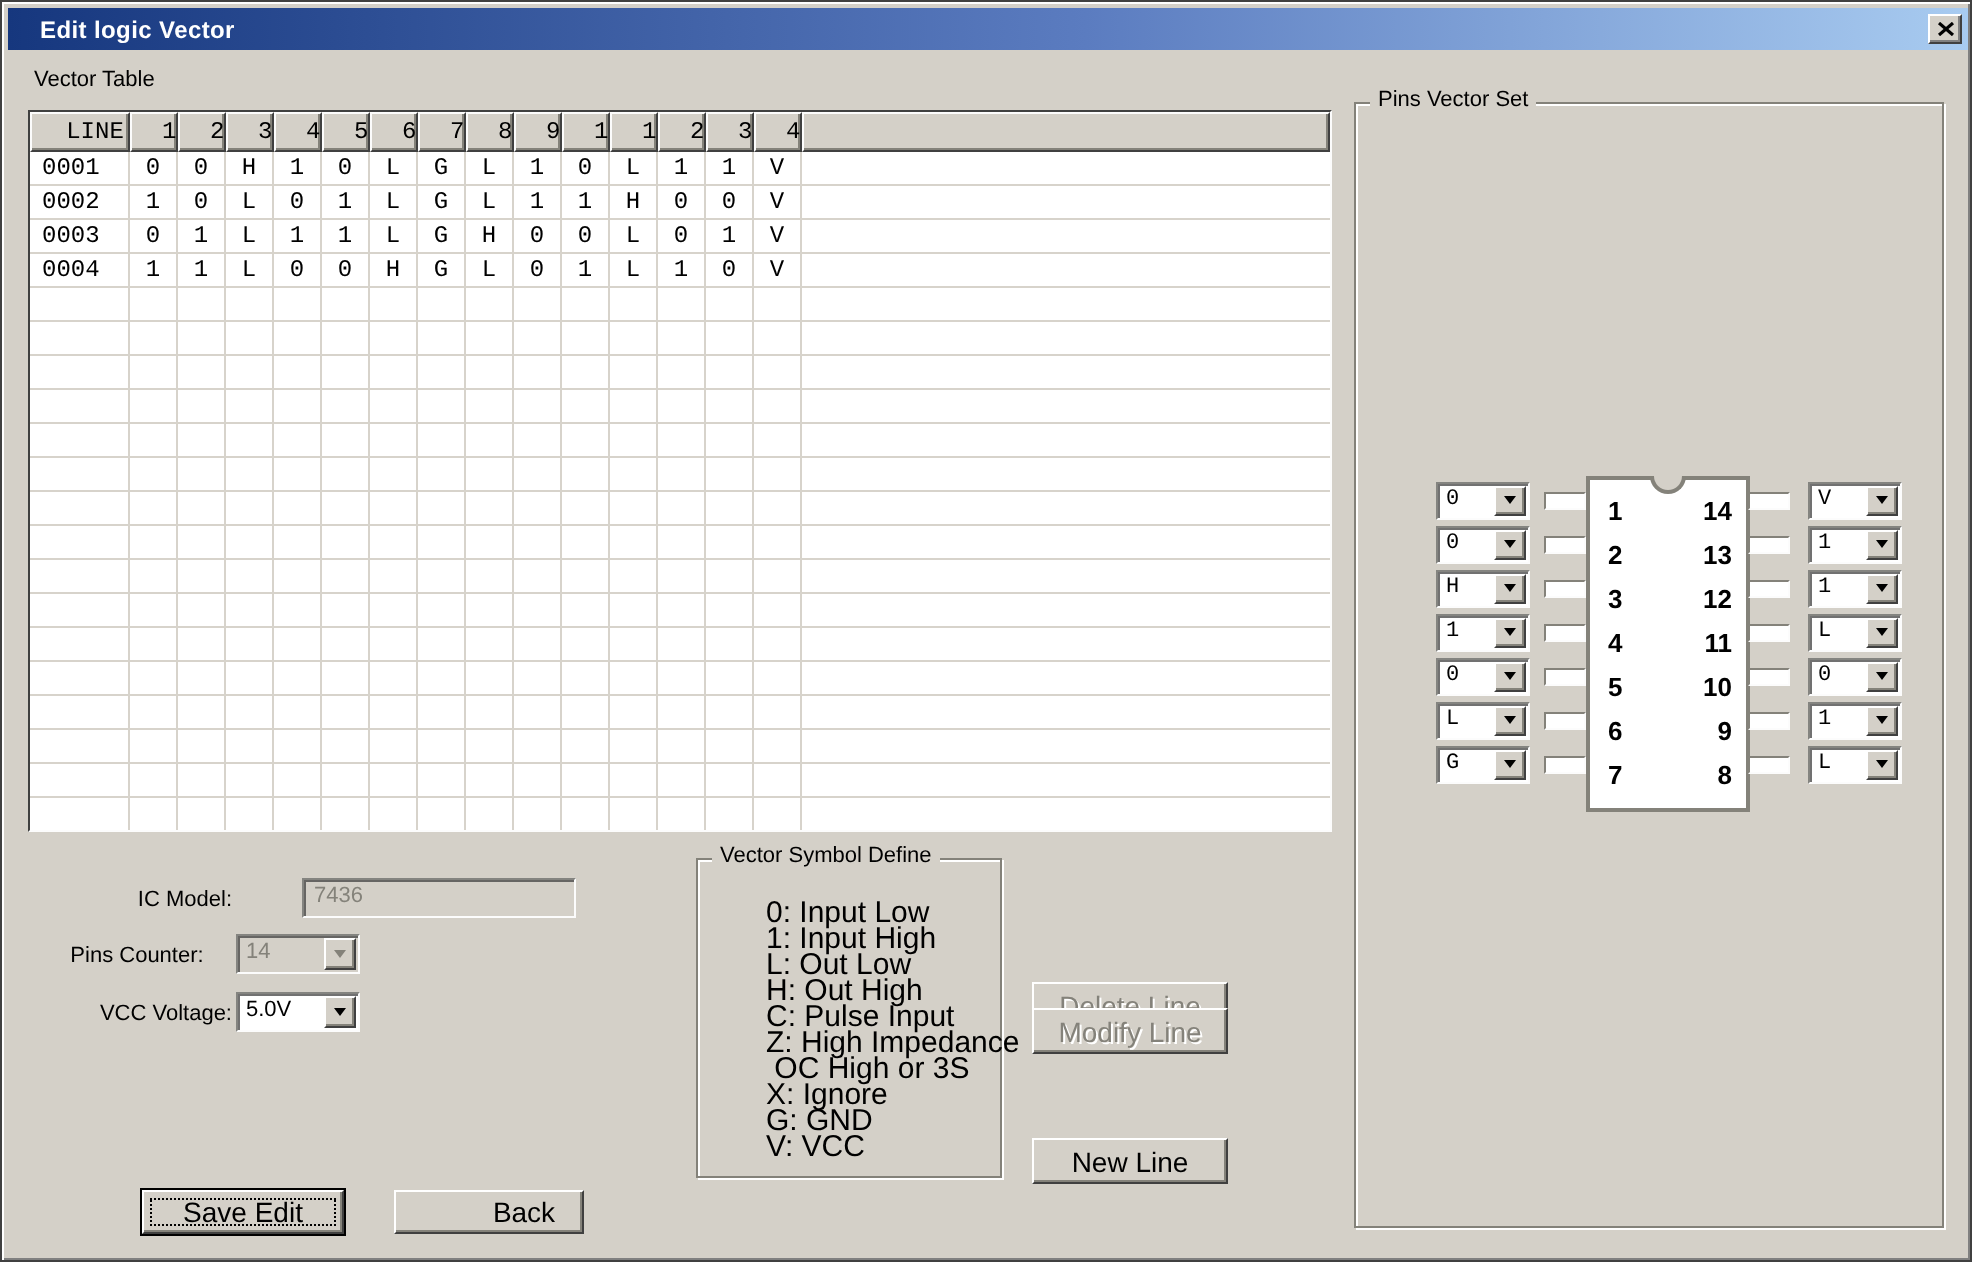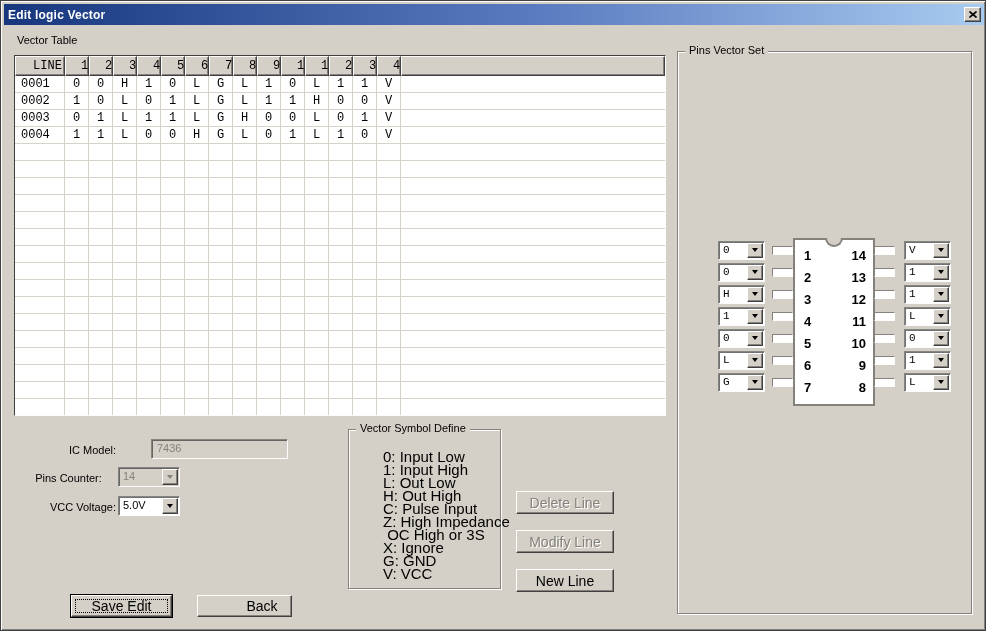--- a/index.html
+++ b/index.html
@@ -12,21 +12,21 @@
     box-shadow: inset 1px 1px 0 #ffffff, inset -1px -1px 0 #808080;
     overflow:hidden;
   }
 
   
   .titlebar {
     position:absolute; left:3px; top:3px; width:980px; height:21px;
     background:linear-gradient(90deg, var(--titlebar-left,#16377e) 0%, #5b7cc0 55%, var(--titlebar-right,#a8cbf0) 100%);
     display:flex; align-items:center;
   }
-  .title-text { color:#ffffff; font-weight:bold; font-size:12px; margin-left:4px; letter-spacing:.2px; }
+  .title-text { color:#ffffff; font-weight:bold; font-size:12px; margin-left:16px; letter-spacing:.2px; }
   .close-btn {
     margin-left:auto; margin-right:3px; width:17px; height:15px;
     background:#d4d0c8;
     border:1px solid; border-color:#ffffff #404040 #404040 #ffffff;
     box-shadow: inset -1px -1px 0 #808080;
     display:flex; align-items:center; justify-content:center;
   }
 
   
   .sunken {
@@ -553,21 +553,21 @@
         <span class="arrow"></span>
       </span>
   </div>
 
   <div class="group" style="left:347px; top:428px; width:153px; height:160px;">
     <span class="gtitle">Vector Symbol Define</span>
     <div class="sym-lines"><div class="">0: Input Low</div><div class="">1: Input High</div><div class="">L: Out Low</div><div class="">H: Out High</div><div class="">C: Pulse Input</div><div class="">Z: High Impedance</div><div class=""> OC High or 3S</div><div class="">X: Ignore</div><div class="">G: GND</div><div class="">V: VCC</div></div>
   </div>
 
   <div class="btn disabled" style="left:515px; top:490px; width:98px; height:23px;">Delete Line</div>
-  <div class="btn disabled" style="left:515px; top:529px; width:98px; height:23px;">Modify Line</div>
+  <div class="btn disabled" style="left:515px; top:503px; width:98px; height:23px;">Modify Line</div>
   <div class="btn" style="left:515px; top:568px; width:98px; height:23px;">New Line</div>
 
   <div class="btn default" style="left:70px; top:594px; width:101px; height:22px;">Save Edit</div>
   <div class="btn" style="left:196px; top:594px; width:95px; height:22px;padding-left:35px;">Back</div>
 
   <div class="group" style="left:676px; top:50px; width:295px; height:563px;">
     <span class="gtitle">Pins Vector Set</span>
 
     <div class="pin-rows left">
         <div class="pin-row">

